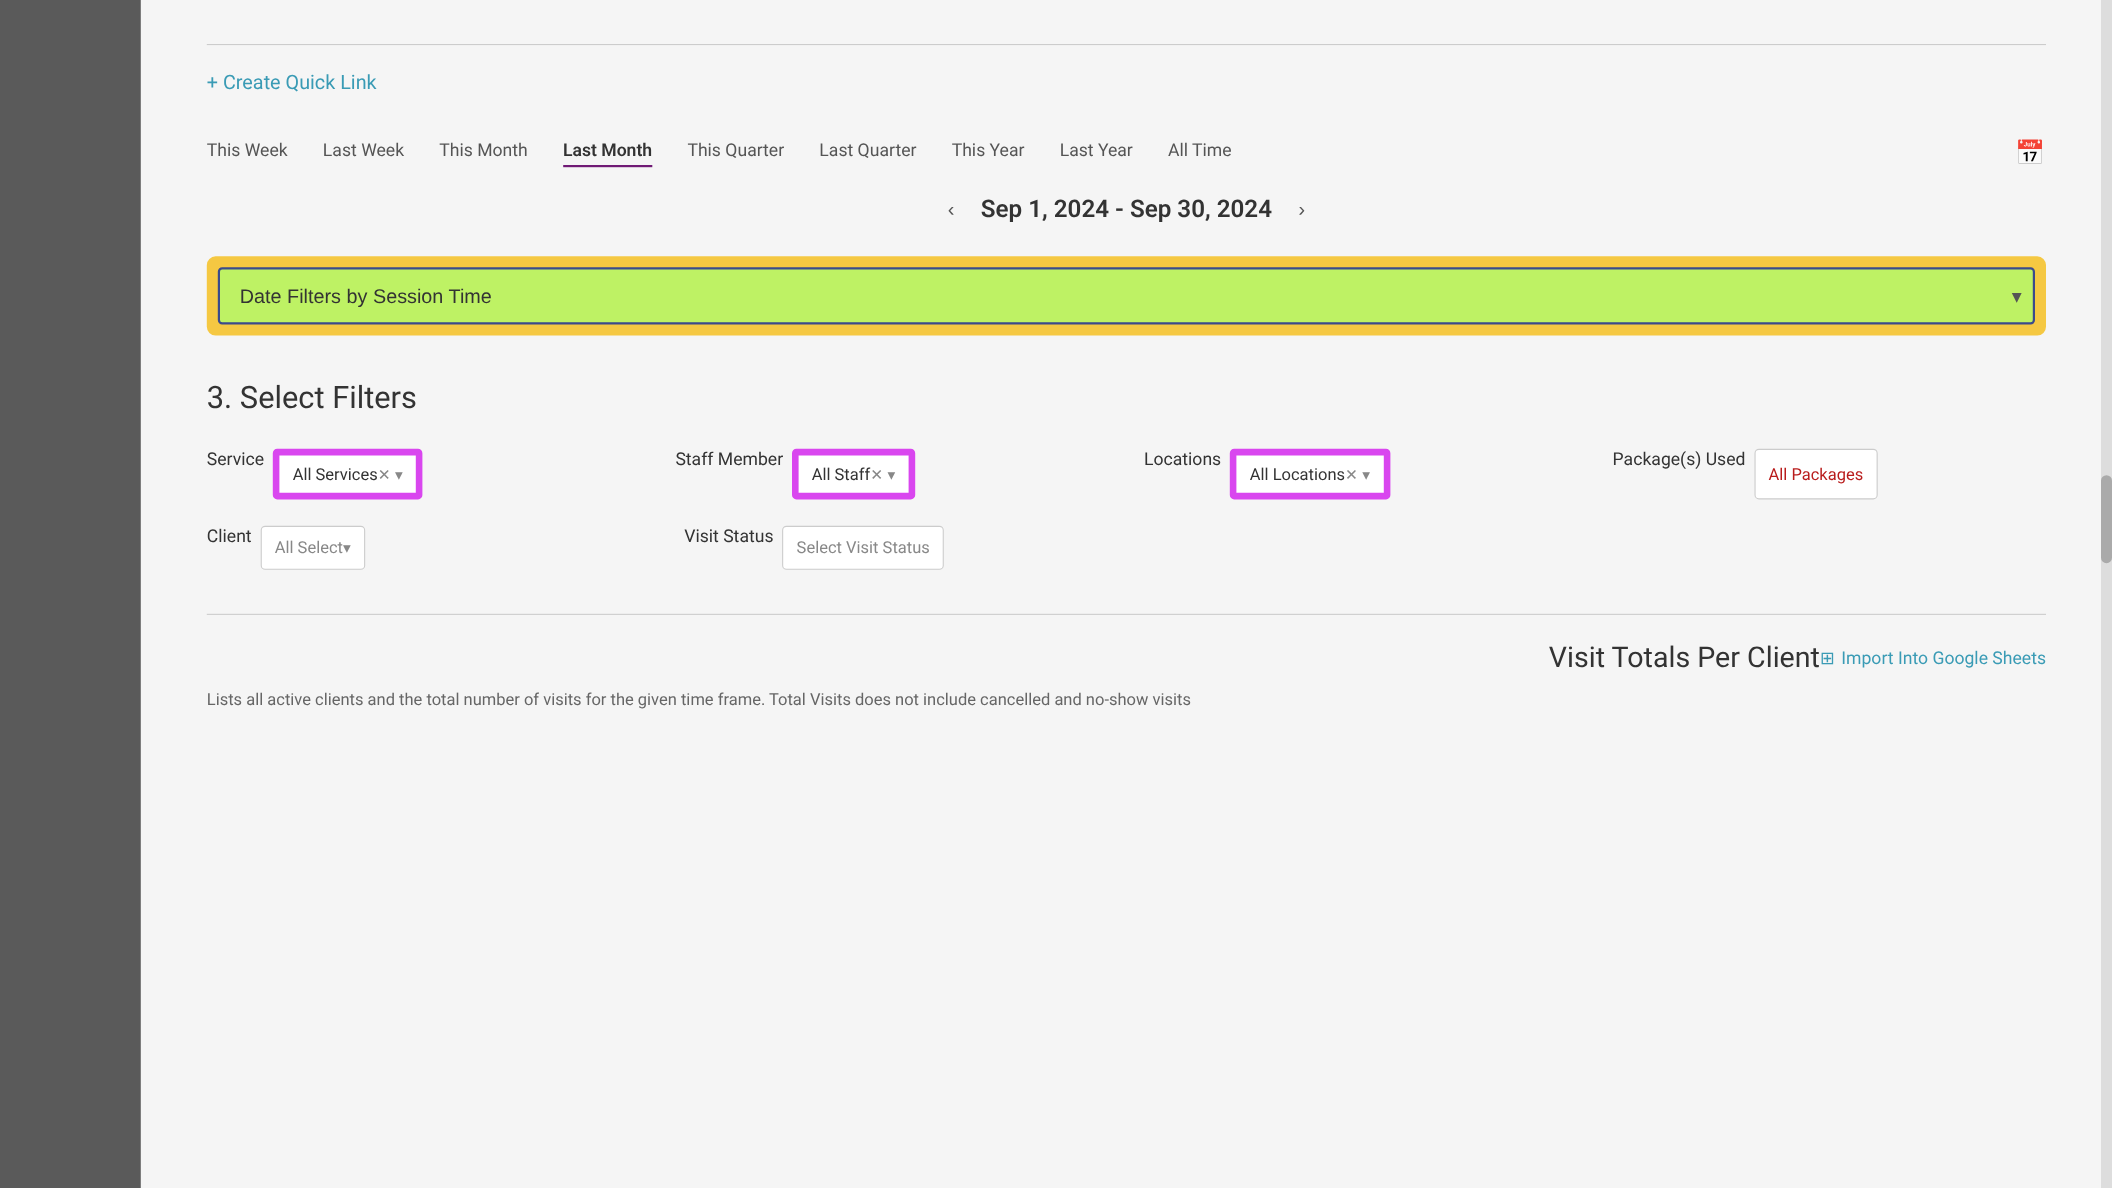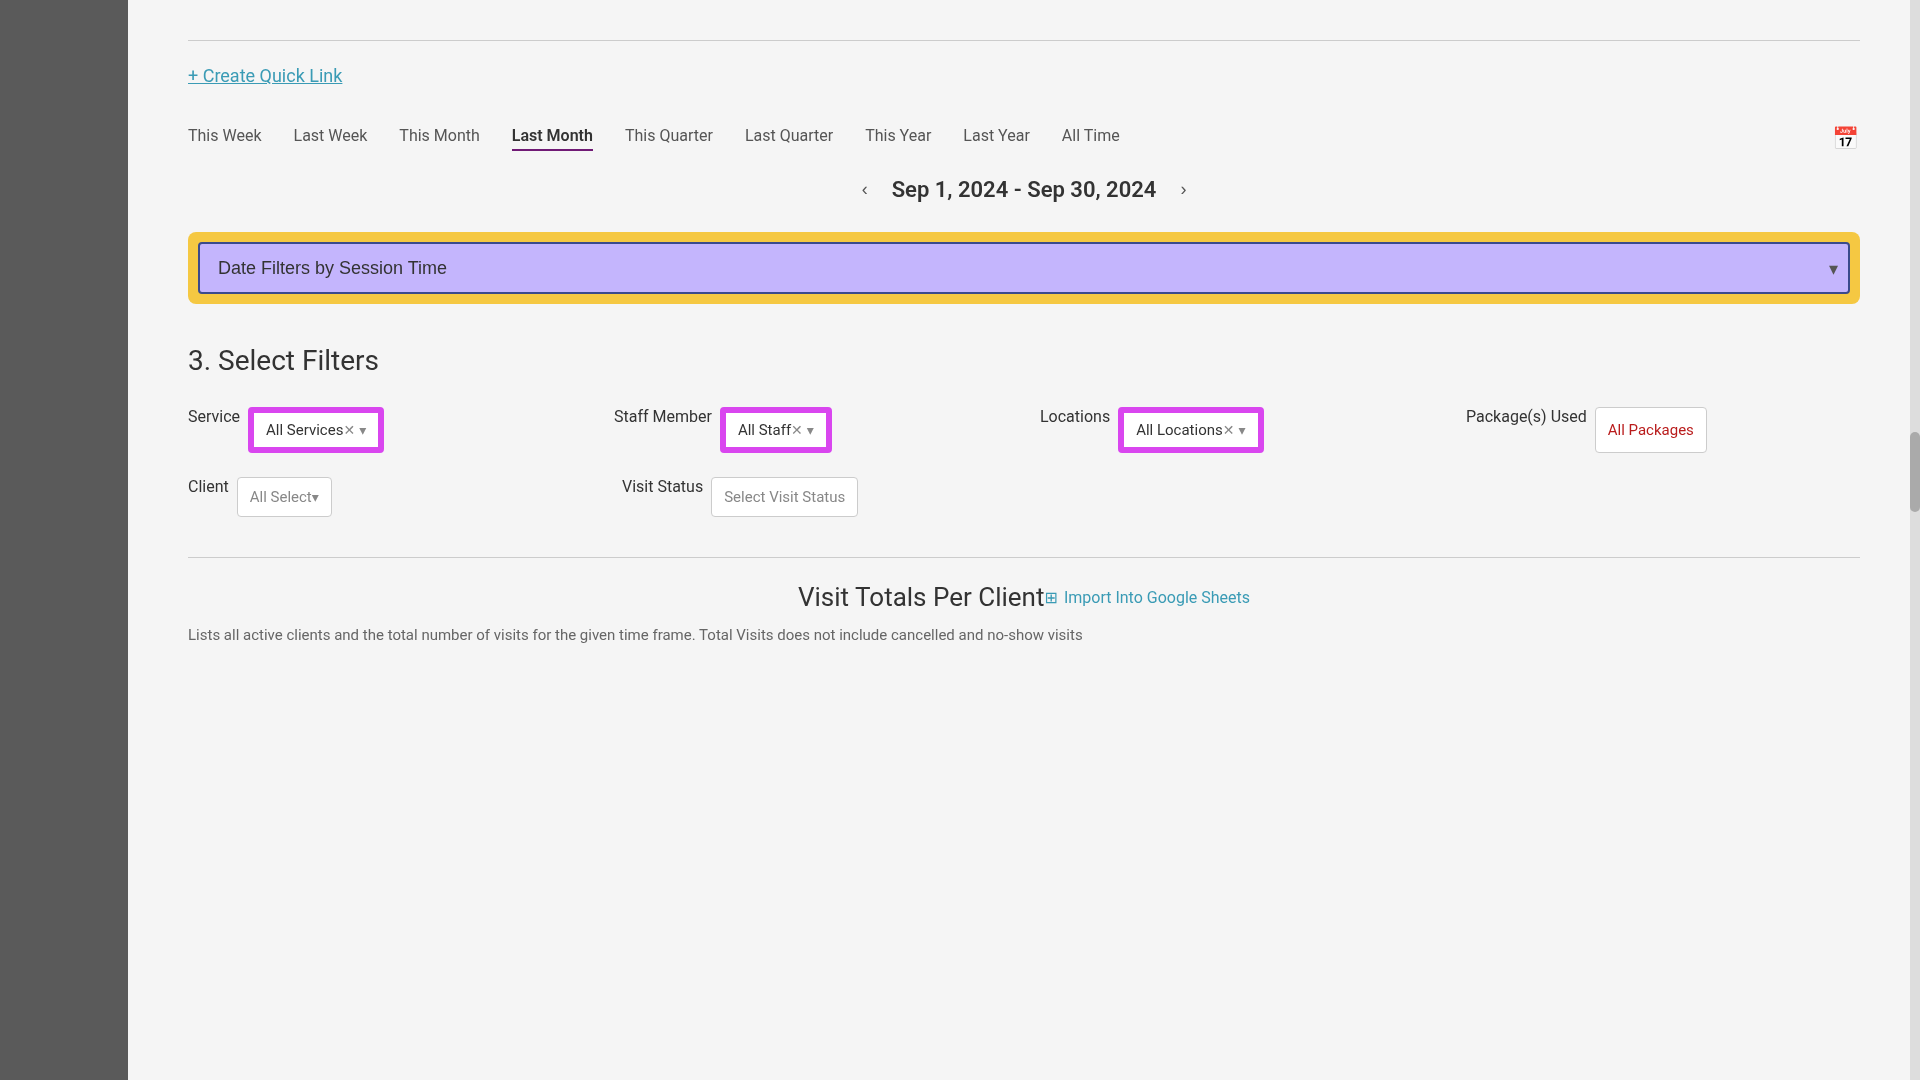--- a/index.html
+++ b/index.html
@@ -21,21 +21,20 @@
       background-color: #f5f5f5;
       padding: 40px 60px;
     }
 
     .create-quick-link {
       color: #3a9bb5;
       font-size: 18px;
       cursor: pointer;
       margin-bottom: 40px;
       display: inline-block;
-      text-decoration: underline;
     }
 
     .divider {
       border: none;
       border-top: 1px solid #ccc;
       margin-bottom: 24px;
     }
 
     .section-title {
       font-size: 28px;
@@ -104,21 +103,21 @@
       margin-bottom: 40px;
       position: relative;
     }
 
     .highlighted-dropdown-wrapper select {
       width: 100%;
       padding: 14px 18px;
       font-size: 18px;
       border: 2px solid #3a4a8c;
       border-radius: 4px;
-      background: #c4b5fd;
+      background: #bef264;
       color: #333;
       appearance: none;
       cursor: pointer;
     }
 
     .dropdown-arrow-overlay {
       position: absolute;
       right: 22px;
       top: 50%;
       transform: translateY(-50%);
@@ -196,21 +195,21 @@
       grid-template-columns: repeat(2, 1fr);
       gap: 24px 32px;
       max-width: 50%;
       margin-bottom: 40px;
     }
 
     
     .visit-totals-header {
       display: flex;
       align-items: center;
-      justify-content: center;
+      justify-content: flex-end;
       margin-bottom: 12px;
     }
 
     .visit-totals-title {
       font-size: 26px;
       font-weight: 400;
       color: #333;
     }
 
     .import-link {

